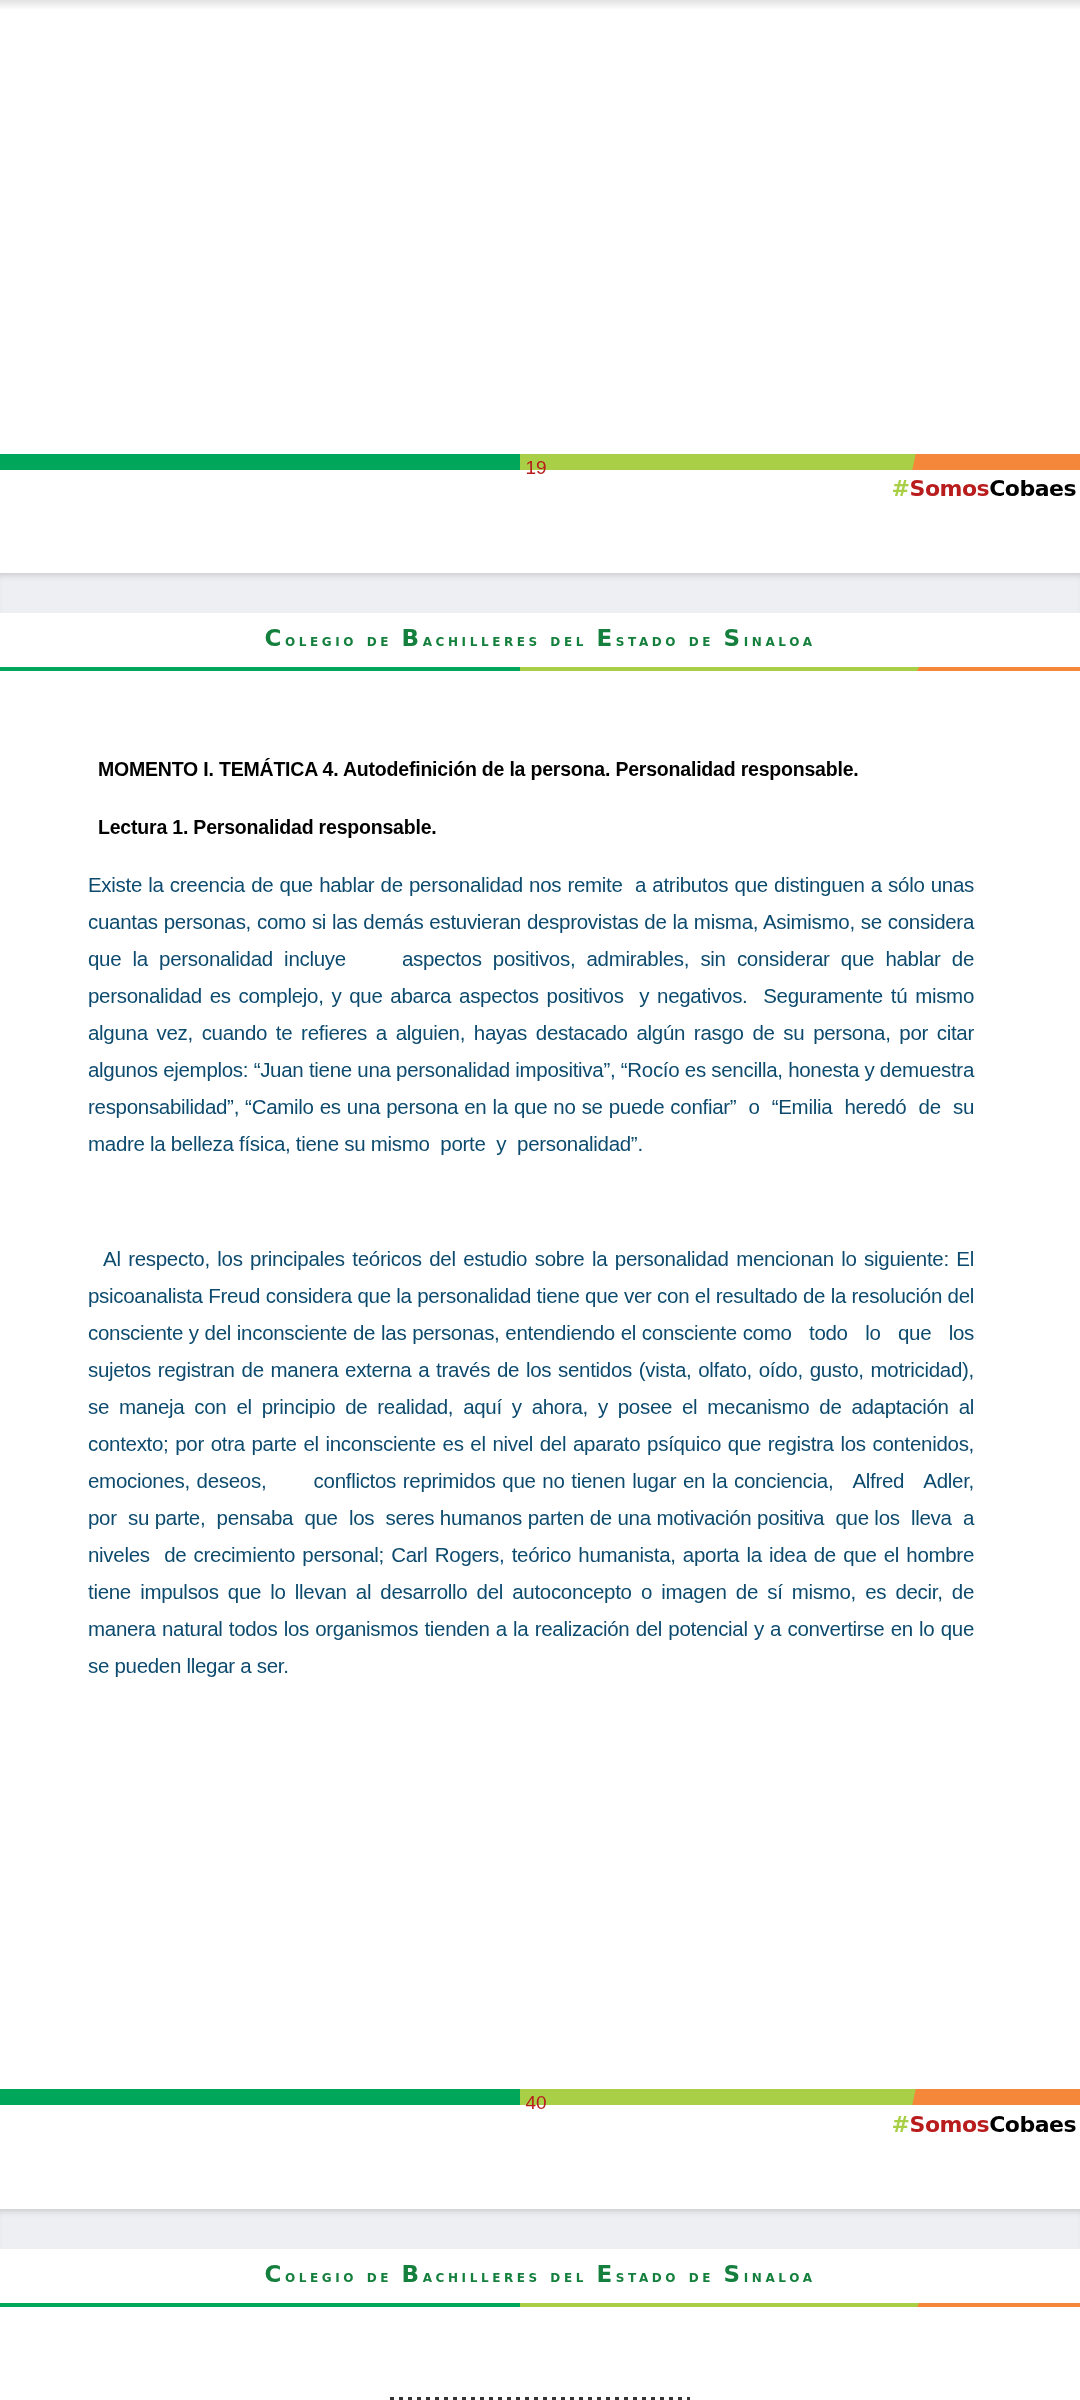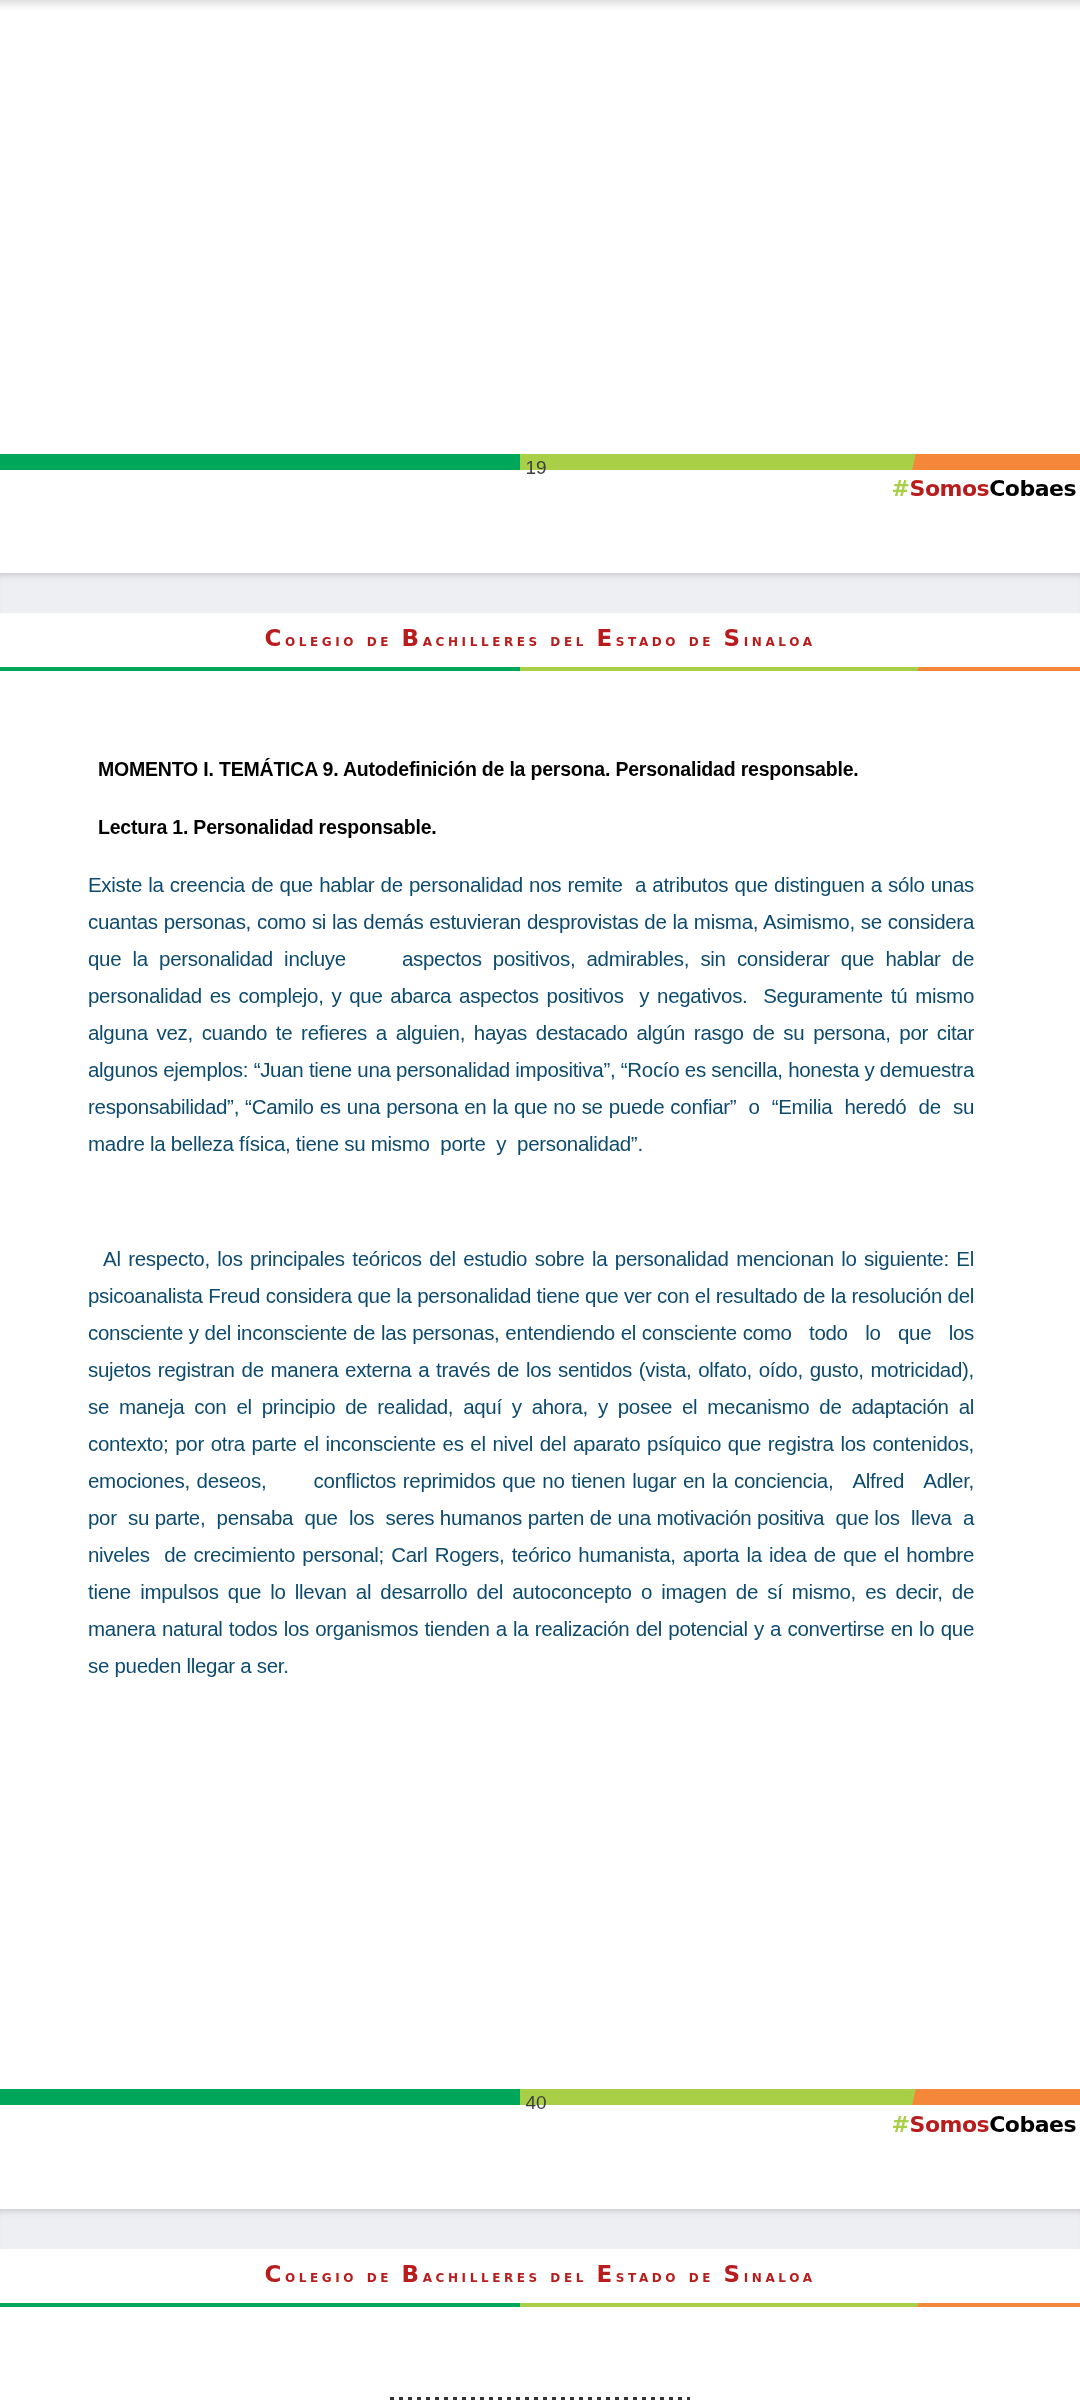--- a/index.html
+++ b/index.html
@@ -13,41 +13,41 @@
       background: linear-gradient(#e2e2e2, #ffffff);
     }
     
     .footer-bar { position: absolute; left: 0; width: 1080px; height: 16px; }
     .footer-bar .seg { position: absolute; top: 0; height: 16px; }
     .seg-green { left: 0; width: 520px; background: #00a65a; }
     .seg-lime { left: 512px; width: 410px; background: #a9cf46; transform: skewX(-12deg); }
     .seg-orange { left: 914px; width: 180px; background: #f5873a; transform: skewX(-12deg); }
     .page-number {
       position: absolute; left: 524px; width: 24px; text-align: center;
-      font-size: 19px; color: #404040; font-family: "Liberation Sans", sans-serif;
+      font-size: 19px; color: #b91c1c; font-family: "Liberation Sans", sans-serif;
     }
     .hashtag {
       position: absolute; right: 4px; font-size: 22px; font-weight: bold;
       font-family: "DejaVu Sans", sans-serif; letter-spacing: -0.5px;
     }
     .hashtag .hash { color: #a9cf46; }
     .hashtag .somos { color: #b91c1c; margin-top: 24px; }
     .hashtag .cobaes { color: #000000; }
 
     
     .page-gap {
       position: absolute; left: 0; width: 1080px; height: 40px;
       background: #eeeff3;
       box-shadow: inset 0 6px 6px -4px #c8c8cc;
     }
     
     .header-title {
       position: absolute; left: 0; width: 1080px; text-align: center;
       font-family: "DejaVu Sans", sans-serif; font-weight: bold;
-      color: #b91c1c; font-size: 17px; letter-spacing: 3.6px;
+      color: #15803d; font-size: 17px; letter-spacing: 3.6px;
       font-variant: small-caps;
     }
     .header-title .cap { font-size: 23px; }
     .header-line { position: absolute; left: 0; width: 1080px; height: 4px; }
     .header-line .seg { position: absolute; top: 0; height: 4px; }
     .hl-green { left: 0; width: 520px; background: #00a65a; }
     .hl-lime { left: 514px; width: 410px; background: #a9cf46; transform: skewX(-30deg); }
     .hl-orange { left: 918px; width: 170px; background: #f5873a; transform: skewX(-30deg); }
 
     
@@ -93,21 +93,21 @@
   <span><span class="cap">E</span><span>stado</span></span>
   <span><span>de</span></span>
   <span><span class="cap">S</span><span>inaloa</span></span>
 </div>
 <div class="header-line" style="top:667px;">
   <div class="seg hl-lime"></div>
   <div class="seg hl-orange"></div>
   <div class="seg hl-green"></div>
 </div>
 
-<div class="heading" style="top:758px;">MOMENTO I.  TEMÁTICA  9. Autodefinición de la persona. Personalidad responsable.</div>
+<div class="heading" style="top:758px;">MOMENTO I.  TEMÁTICA  4. Autodefinición de la persona. Personalidad responsable.</div>
 <div class="heading" style="top:816px;">Lectura 1. Personalidad responsable.</div>
 
 <div class="paragraph" style="top:866px; white-space: pre-wrap;">Existe la creencia de que hablar de personalidad nos remite  a atributos que distinguen a sólo unas cuantas personas, como si las demás estuvieran desprovistas de la misma, Asimismo, se considera que la personalidad incluye     aspectos positivos, admirables, sin considerar que hablar de personalidad es complejo, y que abarca aspectos positivos  y negativos.  Seguramente tú mismo alguna vez, cuando te refieres a alguien, hayas destacado algún rasgo de su persona, por citar algunos ejemplos: “Juan tiene una personalidad impositiva”, “Rocío es sencilla, honesta y demuestra responsabilidad”, “Camilo es una persona en la que no se puede confiar”  o  “Emilia  heredó  de  su madre la belleza física, tiene su mismo  porte  y  personalidad”.</div>
 <div class="paragraph" style="top:1240px; white-space: pre-wrap;">  Al respecto, los principales teóricos del estudio sobre la personalidad mencionan lo siguiente: El psicoanalista Freud considera que la personalidad tiene que ver con el resultado de la resolución del consciente y del inconsciente de las personas, entendiendo el consciente como   todo   lo   que   los   sujetos registran de manera externa a través de los sentidos (vista, olfato, oído, gusto, motricidad), se maneja con el principio de realidad, aquí y ahora, y posee el mecanismo de adaptación al contexto; por otra parte el inconsciente es el nivel del aparato psíquico que registra los contenidos, emociones, deseos,       conflictos reprimidos que no tienen lugar en la conciencia,   Alfred   Adler, por  su parte,  pensaba  que  los  seres humanos parten de una motivación positiva  que los  lleva  a  niveles  de crecimiento personal; Carl Rogers, teórico humanista, aporta la idea de que el hombre tiene impulsos que lo llevan al desarrollo del autoconcepto o imagen de sí mismo, es decir, de manera natural todos los organismos tienden a la realización del potencial y a convertirse en lo que se pueden llegar a ser.</div>
 
 <div>
   <div class="footer-bar" style="top:2089px;">
     <div class="seg seg-lime"></div>
     <div class="seg seg-orange"></div>
     <div class="seg seg-green"></div>

